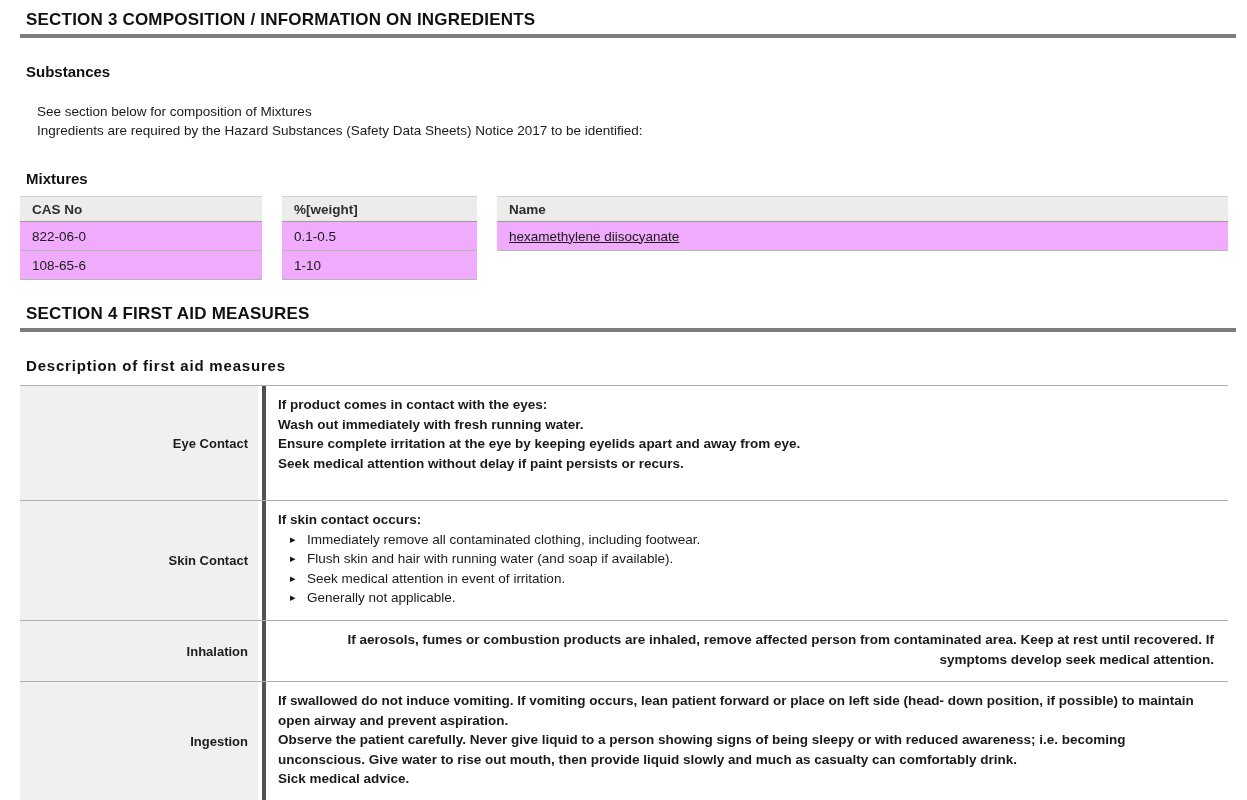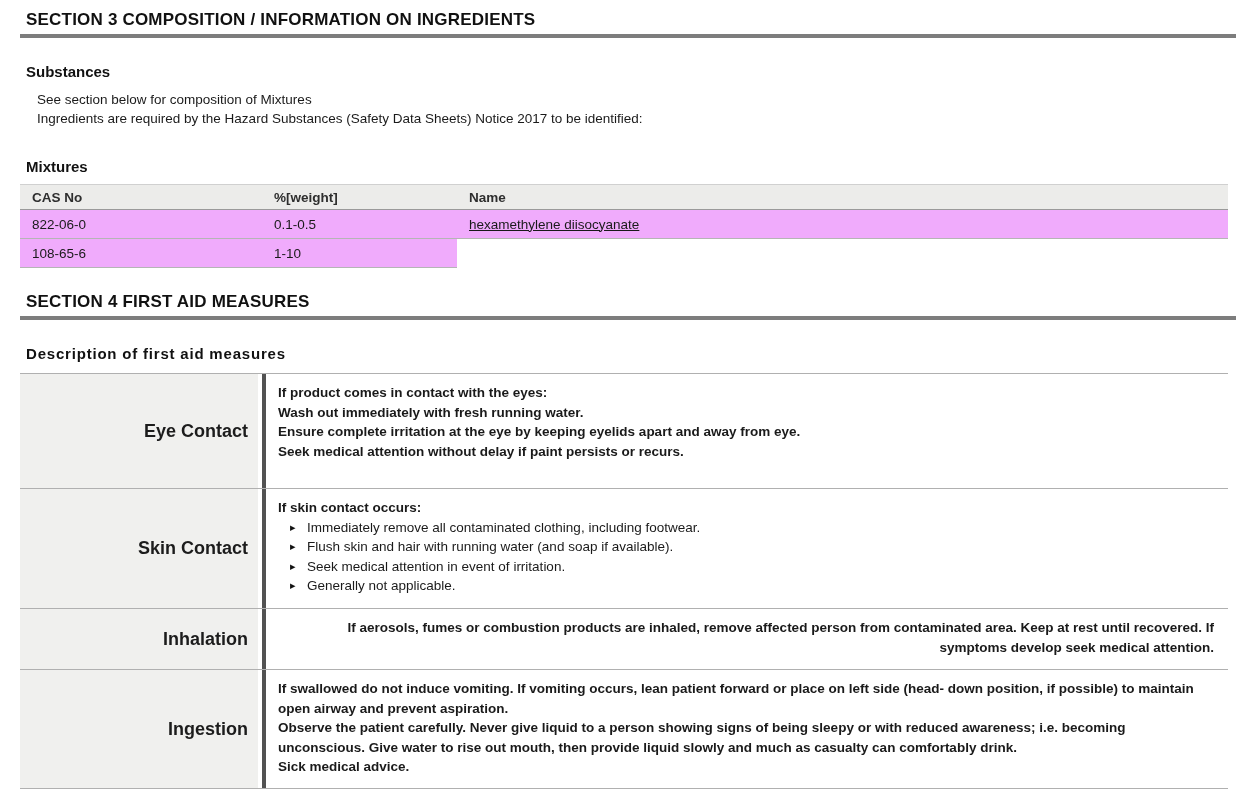--- a/index.html
+++ b/index.html
@@ -19,29 +19,29 @@
   }
   .sec-rule {
     height: 4px; background: #7d7d7d; width: 1216px;
     margin-top: 4px; border: 0;
   }
 
   .subhead {
     font-size: 15px; font-weight: bold; color: #111; padding-left: 6px;
   }
   .s3-substances-head { margin-top: 25px; }
-  .body-lines { margin-top: 11px; padding-left: 17px; }
+  .body-lines { margin-top: 23px; padding-left: 17px; }
   .body-line { font-size: 13.5px; line-height: 18.5px; color: #1a1a1a; }
   .s3-mixtures-head { margin-top: 30px; }
 
   
   .mix-table {
     margin-top: 9px; width: 1208px;
     display: grid; grid-template-columns: 242px 195px 1fr;
-    column-gap: 0;
+    column-gap: 20px;
   }
   .mix-th {
     background: #ececea; font-weight: bold; font-size: 13.5px; color: #2e2e2e;
     height: 26px; display: flex; align-items: center; padding-left: 12px;
     border-top: 1px solid #d0d0d0; border-bottom: 1px solid #9a9a9a;
   }
   .mix-td {
     height: 29px; display: flex; align-items: center; padding-left: 12px;
     font-size: 13.5px; border-bottom: 1px solid #b5b5b5; background: #f0abfc;
   }
@@ -51,21 +51,21 @@
   .desc-head { margin-top: 25px; letter-spacing: 0.8px; }
 
   
   .fa-table { margin-top: 11px; width: 1208px; border-top: 1px solid #b0b0b0; }
   .fa-row {
     display: grid; grid-template-columns: 238px 4px 1fr; column-gap: 4px;
     border-bottom: 1px solid #b0b0b0;
   }
   .fa-label {
     background: #f0f0ee; display: flex; align-items: center; justify-content: flex-end;
-    padding-right: 10px; font-size: 18px; font-weight: bold; color: #1c1c1c;
+    padding-right: 10px; font-size: 13px; font-weight: bold; color: #1c1c1c;
     text-align: right;
   }
   .fa-divider { background: #525252; }
   .fa-content { padding: 9px 14px 9px 8px; font-size: 13.5px; line-height: 19.5px; }
   .fa-line, .fa-para { color: #1a1a1a; font-weight: bold; }
   .row-eye .fa-content   { min-height: 114px; }
   .row-skin .fa-content  { min-height: 119px; }
   .row-inh .fa-content   { min-height: 60px; text-align: right; }
   .row-ing .fa-content   { min-height: 118px; }
 

